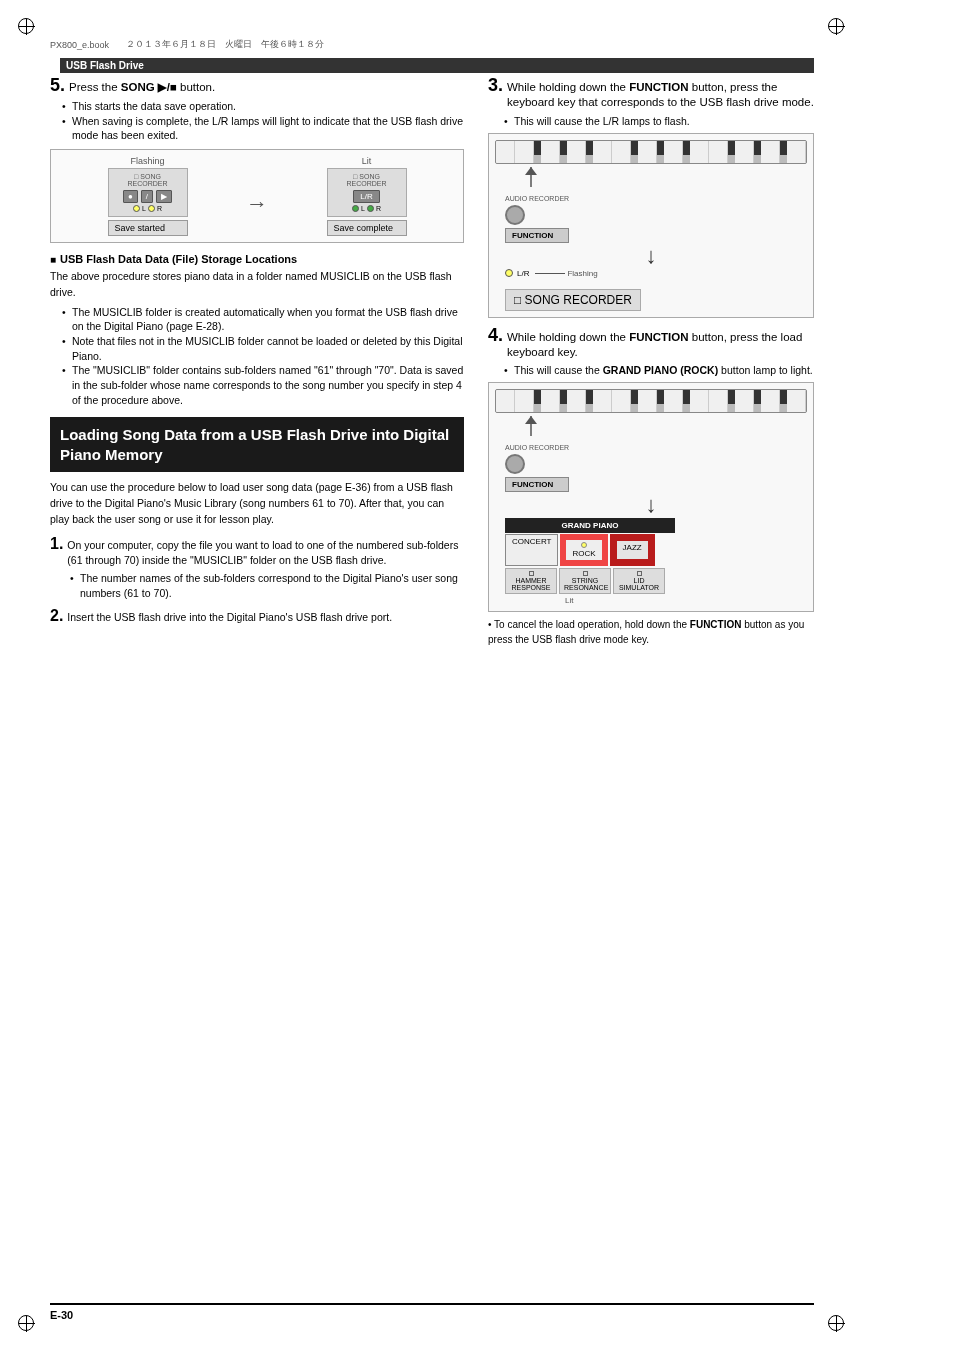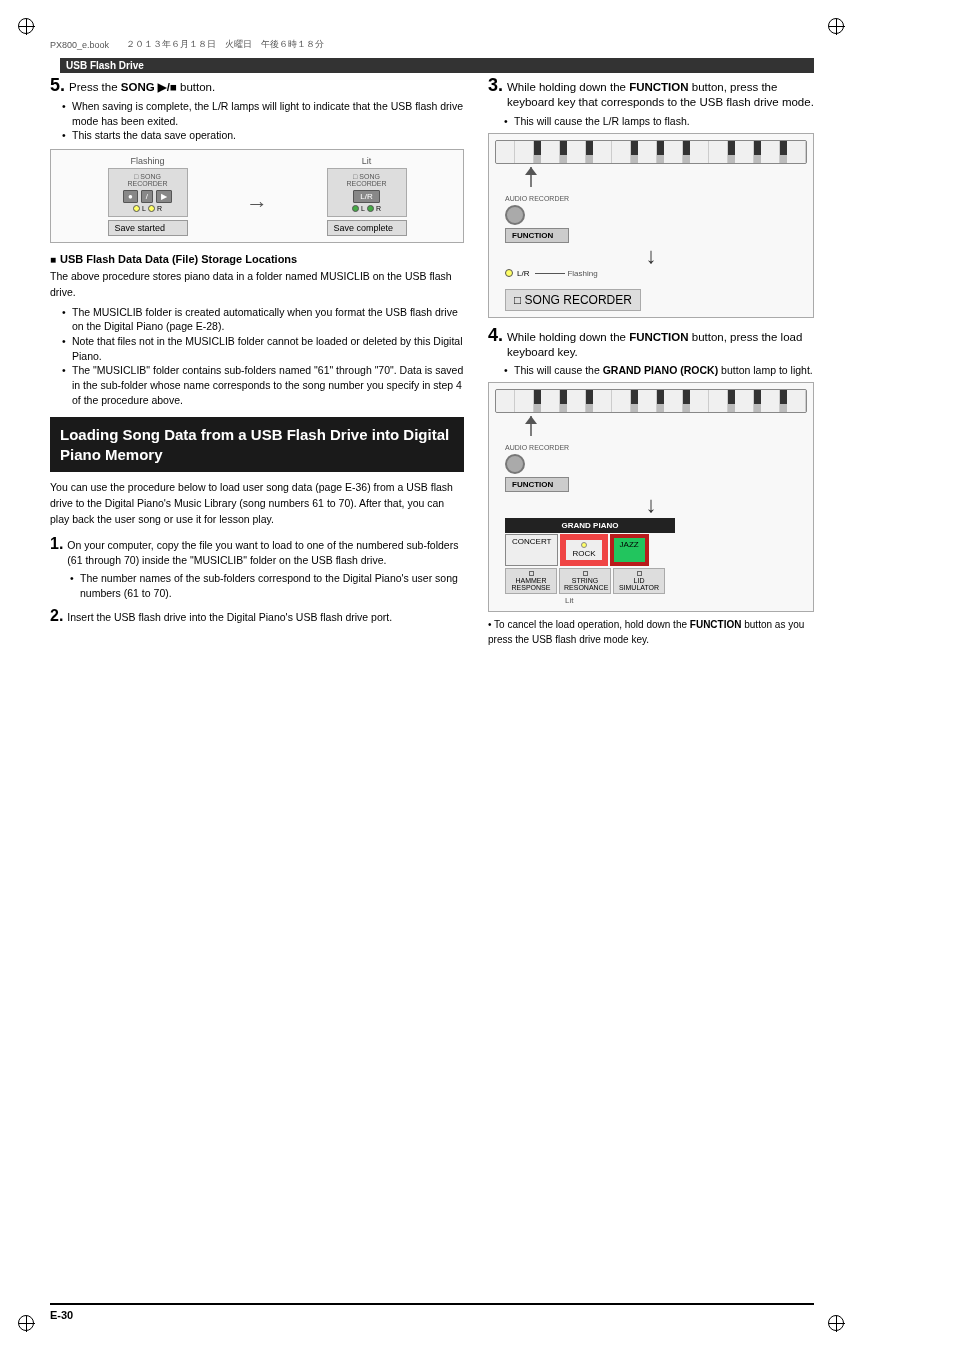--- a/index.html
+++ b/index.html
@@ -302,22 +302,22 @@
 
     <div class="left-col">
 
       <div class="step-header">
         <span class="step-number">5.</span>
         <span class="step-text">
           Press the <strong>SONG ▶/■</strong> button.
         </span>
       </div>
       <ul class="bullet-list">
+        <li>This starts the data save operation.</li>
         <li>When saving is complete, the L/R lamps will light to indicate that the USB flash drive mode has been exited.</li>
-        <li>This starts the data save operation.</li>
       </ul>
 
       <div class="diagram-box">
         <div style="display:flex; gap:10px; align-items:flex-start;">
 
           <div class="diagram-inner" style="flex:1;">
             <div style="font-size:9px; color:#555; margin-bottom:2px;">Flashing</div>
 
             <div style="border:1px solid #aaa; background:#ddd; padding:4px 8px; font-size:8px; text-align:center; width:80px;">
               <div style="font-size:7px; color:#555;">□ <span>SONG RECORDER</span></div>
@@ -525,21 +525,21 @@
           <div style="margin-left:10px;">
             <div style="background:#222; color:#fff; padding:3px 8px; font-size:8px; font-weight:bold; text-align:center; display:inline-block; width:170px;">GRAND PIANO</div>
             <div style="display:flex; gap:2px; margin-top:1px;">
               <div style="background:#eee; border:1px solid #888; padding:2px 6px; font-size:8px; position:relative;">
                 <span>CONCERT</span>
               </div>
               <div style="background:#eee; border:6px solid #ef4444; padding:2px 6px; font-size:8px; position:relative;">
                 <div style="width:6px;height:6px;background:#ff6;border-radius:50%;border:1px solid #888;margin:0 auto 1px;"></div>
                 <span>ROCK</span>
               </div>
-              <div style="background:#22c55e; border:4px solid #b91c1c; padding:2px 6px; font-size:8px;">
+              <div style="background:#e5e5e5; border:7px solid #b91c1c; padding:2px 6px; font-size:8px;">
                 <span>JAZZ</span>
               </div>
             </div>
             <div style="display:flex; gap:2px; margin-top:2px;">
               <div style="background:#ddd; border:1px solid #aaa; padding:2px 4px; font-size:7px; width:52px; text-align:center;">
                 <div style="width:5px;height:5px;border:1px solid #666;margin:0 auto 1px;"></div>
                 <span>HAMMER RESPONSE</span>
               </div>
               <div style="background:#ddd; border:1px solid #aaa; padding:2px 4px; font-size:7px; width:52px; text-align:center;">
                 <div style="width:5px;height:5px;border:1px solid #666;margin:0 auto 1px;"></div>

